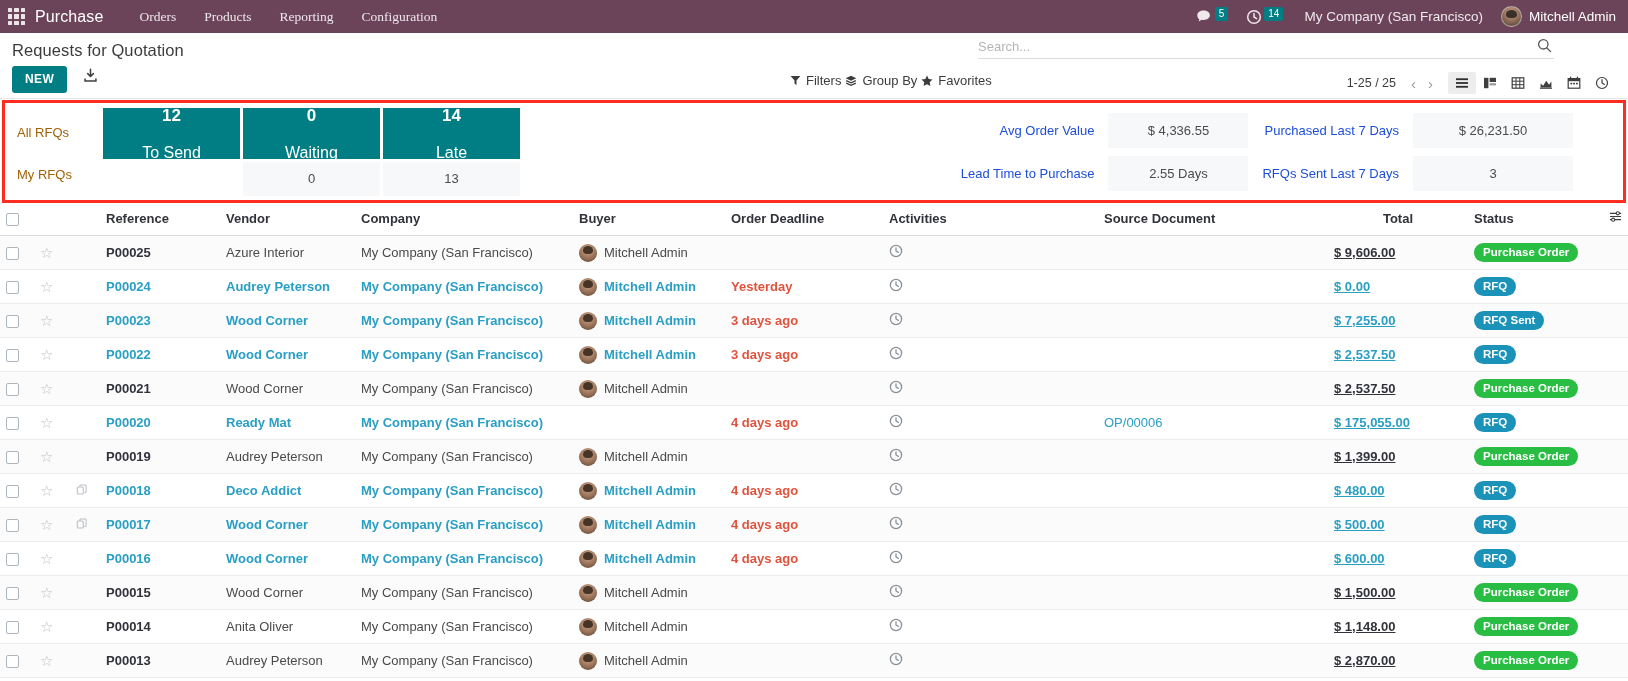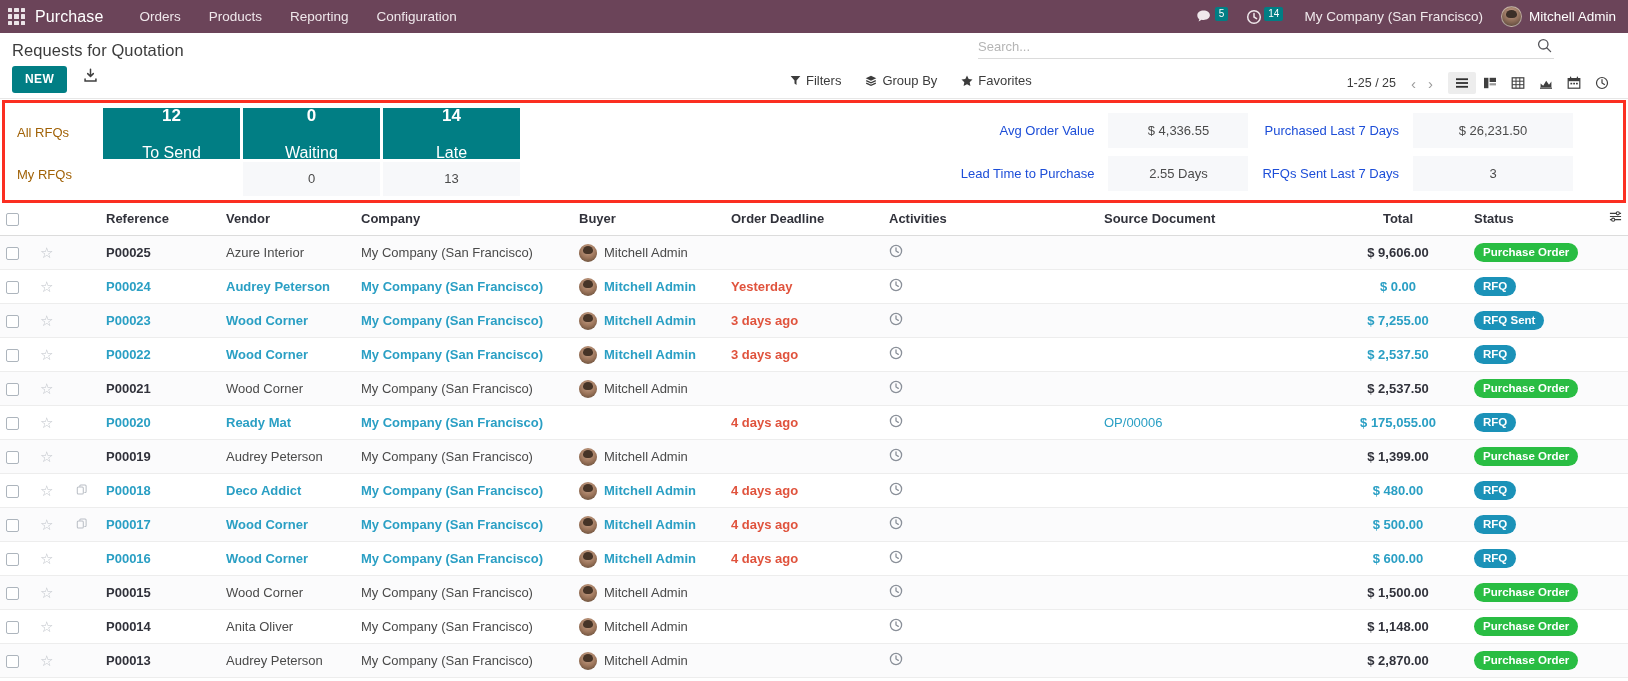--- a/index.html
+++ b/index.html
@@ -34,21 +34,21 @@
     cursor: pointer;
   }
   .apps-grid i { background: #ece4e8; display: block; border-radius: 0.5px; }
   .brand {
     font-size: 16px;
     font-weight: 400;
     margin-right: 22px;
     letter-spacing: 0.1px;
     color: #ffffff;
   }
-  .nav-menu { display: flex; align-items: flex-start; gap: 0; }
+  .nav-menu { display: flex; align-items: flex-start; gap: 0; font-family: Liberation Serif, serif; }
   .nav-menu .nav-item {
     padding: 6px 14px;
     font-size: 13.5px;
     color: #efe7eb;
     cursor: pointer;
     white-space: nowrap;
   }
   .nav-right {
     margin-left: auto;
     display: flex;
@@ -169,21 +169,21 @@
     margin-right: 14px;
   }
   .icon-btn {
     background: none; border: none; cursor: pointer;
     color: #4a4a4a; display: flex; align-items: center;
     padding: 2px;
   }
   .cp-filters {
     position: absolute;
     left: 790px; top: 40px;
-    display: flex; align-items: center; gap: 24px;
+    display: flex; align-items: center; gap: 4px;
     font-size: 13px;
   }
   .cp-filters .f-item {
     display: flex; align-items: center; gap: 5px;
     color: #3c3c3c; cursor: pointer; white-space: nowrap;
   }
   .cp-pager {
     position: absolute;
     right: 12px; top: 39px;
     display: flex; align-items: center; gap: 2px;
@@ -289,21 +289,21 @@
     font-size: 13px;
     padding: 7px 6px;
     border-bottom: 1px solid #ededed;
     white-space: nowrap;
     overflow: hidden;
     text-overflow: ellipsis;
     height: 29px;
   }
   tbody tr.row-odd td { background: #fbfbfc; }
   tbody tr.row-even td { background: #ffffff; }
-  td.num { text-align: center; }
+  td.num { text-align: left; text-decoration: underline; }
   .cell-read { color: #4a4a4a; }
   .cell-read.ref { color: #31323b; font-weight: 700; }
   .cell-unread { color: #2a9fc4; font-weight: 700; }
   .cell-unread.plain { font-weight: 700; }
   .total-read { color: #31323b; font-weight: 700; }
   .total-unread { color: #2a9fc4; font-weight: 700; }
   .deadline-late { color: #e0533d; font-weight: 700; }
 
   .cb {
     width: 13px; height: 13px;

